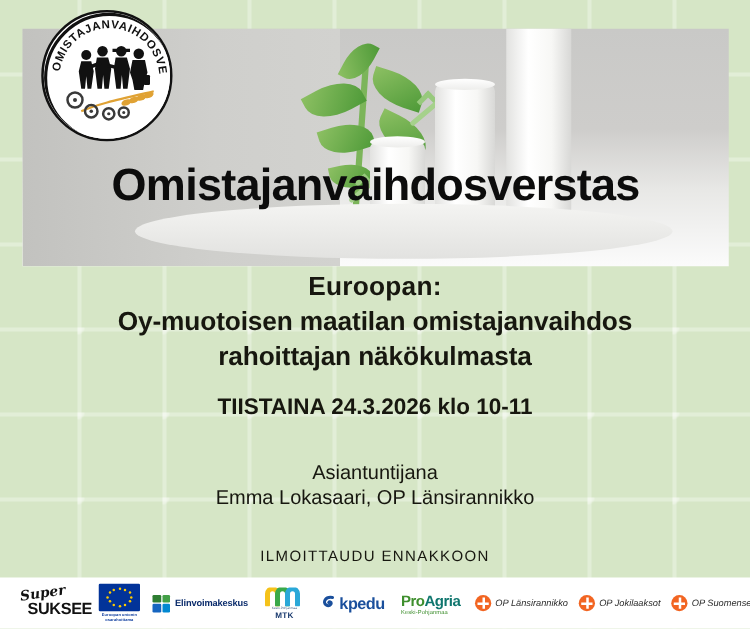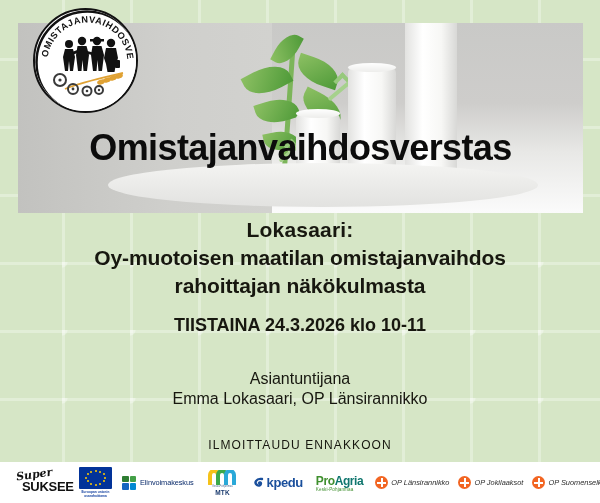--- a/index.html
+++ b/index.html
@@ -171,21 +171,21 @@
 
   
   #logo-elinvoima { margin-right: 14px; display:flex; align-items:center; }
   .ev-mark {
     width: 14px; height: 14px; margin-right: 4px;
     display:grid; grid-template-columns: 1fr 1fr; grid-template-rows: 1fr 1fr;
     gap: 1px;
   }
   .ev-q { border-radius:1px; }
   .ev-text {
-    font-size: 7.4px; font-weight: normal; color:#0a2b6b; letter-spacing: -0.1px;
+    font-size: 7.4px; font-weight: bold; color:#0a2b6b; letter-spacing: -0.1px;
   }
 
   
   #logo-mtk { margin-right: 14px; text-align:center; }
   .mtk-mark { width: 30px; height: 15px; position: relative; }
   .mtk-text { font-size: 6.5px; font-weight: bold; color:#1b3b6f; margin-top:1px; letter-spacing:0.2px;}
   .mtk-sub { font-size: 2.6px; color:#4f6a8f; }
 
   
   #logo-kpedu { margin-right: 13px; display:flex; align-items:center; }
@@ -306,21 +306,21 @@
       <g fill="#3a3a3a">
         <circle cx="25" cy="70" r="1.6"></circle>
         <circle cx="38" cy="79" r="1.4"></circle>
         <circle cx="52" cy="81" r="1.3"></circle>
         <circle cx="64" cy="80" r="1.2"></circle>
       </g>
     </svg>
   </div>
 
   <div id="body-text">
-    <div class="line-webinaari">Lokasaari:</div>
+    <div class="line-webinaari">Euroopan:</div>
     <div class="line-desc">Oy-muotoisen maatilan omistajanvaihdos</div>
     <div class="line-desc">rahoittajan näkökulmasta</div>
     <div class="line-date">TIISTAINA 24.3.2026 klo 10-11</div>
     <div class="line-expert-label">Asiantuntijana</div>
     <div class="line-expert-name">Emma Lokasaari, OP Länsirannikko</div>
     <div class="line-signup">ILMOITTAUDU ENNAKKOON</div>
   </div>
 
   <div id="footer">
 

